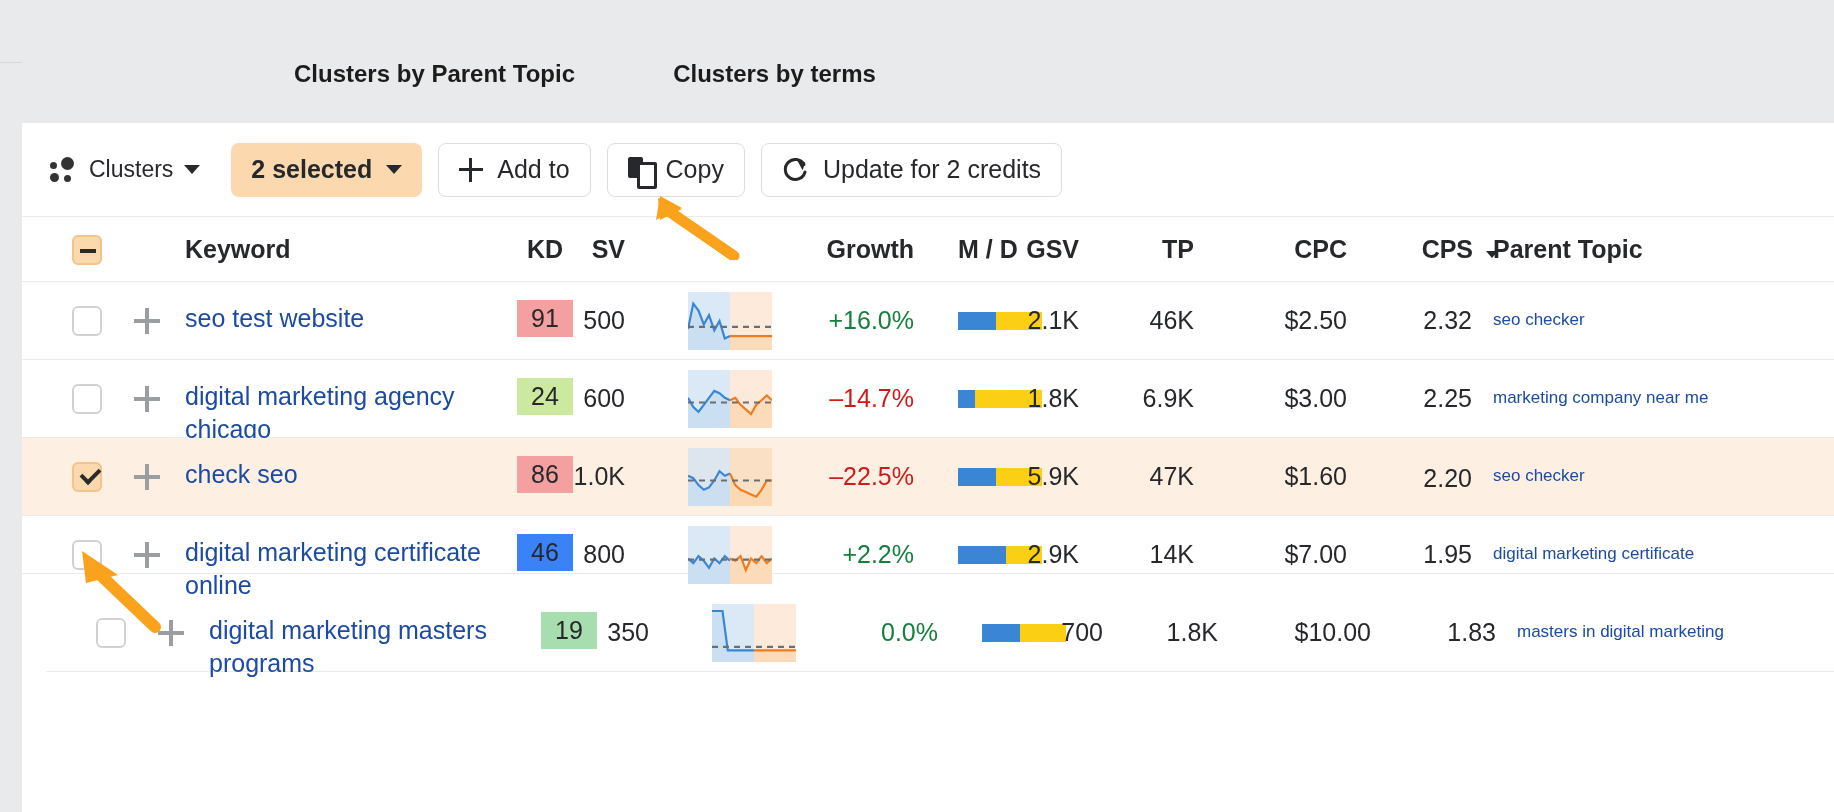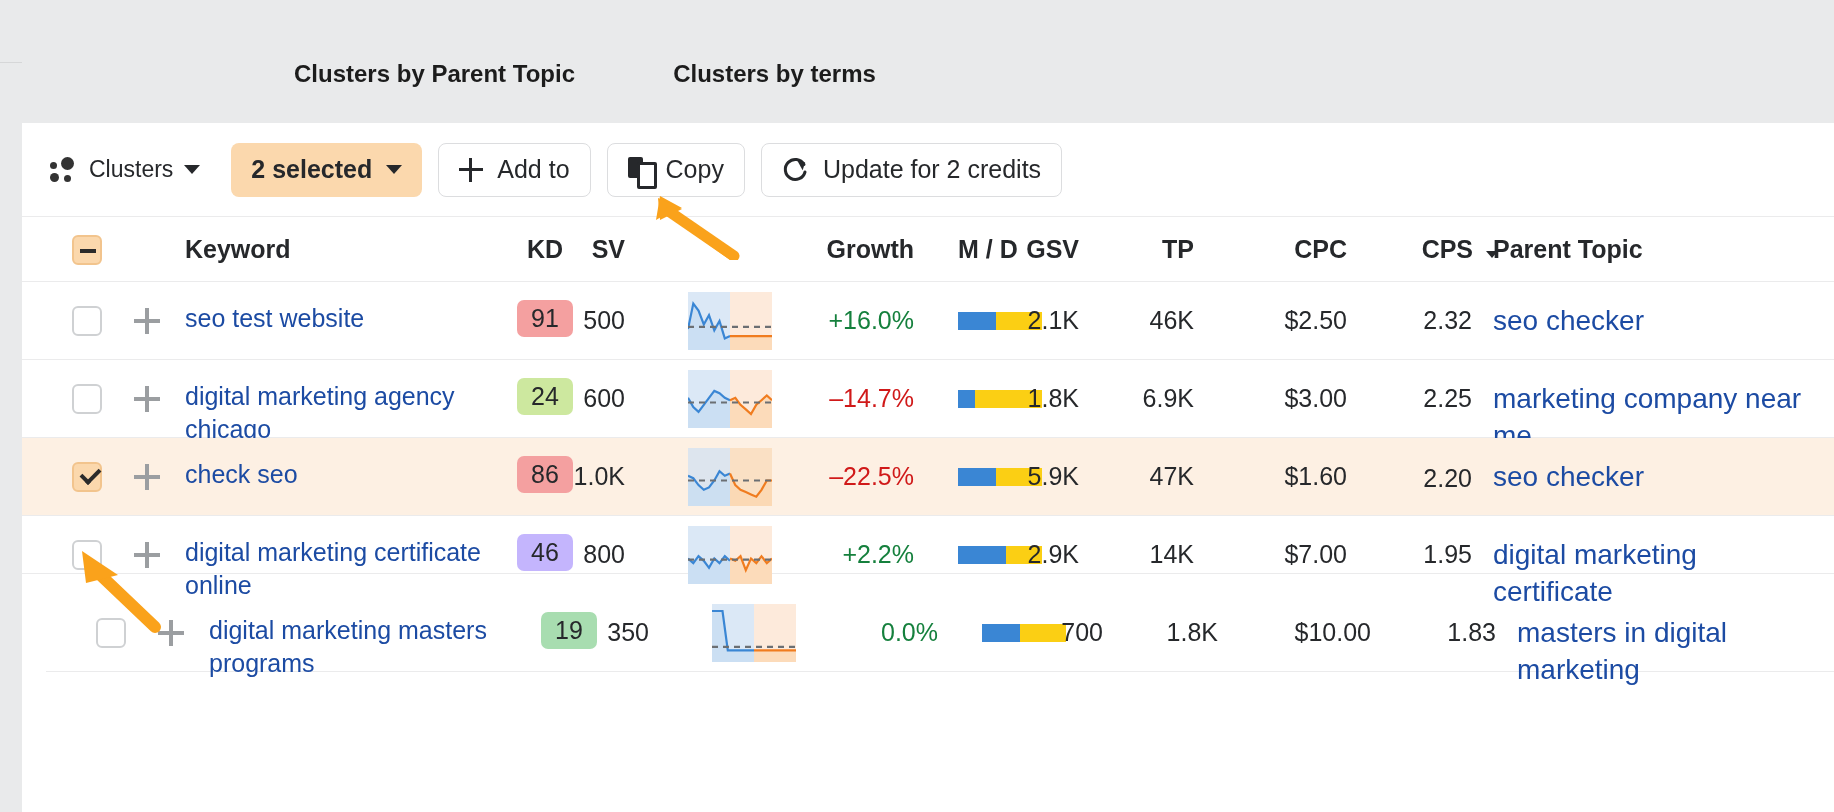--- a/index.html
+++ b/index.html
@@ -132,21 +132,21 @@
   .c-spark { left: 666px; }
   .c-gr    { right: 920px; text-align: right; }
   .c-md    { left: 936px; }
   .c-gsv   { right: 755px; text-align: right; }
   .c-tp    { right: 640px; text-align: right; }
   .c-cpc   { right: 487px; text-align: right; }
   .c-cps   { right: 362px; text-align: right; }
   .c-pt    { left: 1471px; width: 330px; }
 
   .kwlink { color: #1c4ba3; line-height: 1.33; white-space: normal; }
-  .ptlink { color: #1c4ba3; line-height: 1.33; white-space: normal; font-size:28px; }
+  .ptlink { color: #1c4ba3; line-height: 1.33; white-space: normal; font-size:17px; }
   .up   { color: #15803d; }
   .down { color: #d01919; margin-left: 41px; }
   .flat { color: #15803d; }
 
   .chk {
     width: 30px; height: 30px; border: 2px solid #cfd1d3;
     border-radius: 6px; background: #fff; cursor: pointer;
     display:block;
   }
   .chk.on {
@@ -169,21 +169,21 @@
 
   .expand {
     position: relative; width: 26px; height: 26px; cursor: pointer; display:block;
   }
   .expand::before, .expand::after { content:""; position:absolute; background:#9b9ea1; }
   .expand::before { left:0; top:11px; width:26px; height:4px; }
   .expand::after  { top:0; left:11px; height:26px; width:4px; }
 
   .kdbadge {
     display: inline-block; min-width: 56px; padding: 4px 0;
-    border-radius: 7px; text-align: center;
+    border-radius: 0; text-align: center;
     font-size: 25px; color: #26282b;
   }
 
   .mdbar {
     width: 84px; height: 18px; display: flex; overflow: hidden;
   }
   .mdbar .m { background: #3a86d4; }
   .mdbar .d { background: #fbcf14; }
 
   .spark { width: 84px; height: 58px; display:block; }
@@ -390,21 +390,21 @@
     <div class="cell c-check" style="top:24px">
       <span class="chk "></span>
     </div>
     <div class="cell c-exp" style="top:26px">
       <span class="expand"></span>
     </div>
     <div class="cell c-kw" style="top:20px; width:300px">
       <span class="kwlink">digital marketing certificate online</span>
     </div>
     <div class="cell c-kd" style="top:18px">
-      <span class="kdbadge" style="background:#c4b5fd">46</span>
+      <span class="kdbadge" style="background:#3b82f6">46</span>
     </div>
     <div class="cell c-sv" style="top:24px">800</div>
     <div class="cell c-spark" style="top:10px">
             <svg class="spark" viewBox="0 0 84 58" preserveAspectRatio="none">
     <rect x="0" y="0" width="42" height="58" fill="#dbe8f6"></rect>
     <rect x="42" y="0" width="42" height="58" fill="#fdeadb"></rect>
     <path d="M0.0,32.5 L5.3,37.1 L10.5,30.2 L15.8,34.8 L21.0,41.8 L26.3,32.5 L31.5,37.1 L36.8,30.2 L42.0,34.8 L42,58 L0,58 Z" fill="#c6dcf2" opacity="0.75"></path>
     <path d="M42.0,32.5 L47.3,34.8 L52.5,30.2 L57.8,44.1 L63.0,32.5 L68.3,37.1 L73.5,30.2 L78.8,37.1 L84.0,32.5 L84,58 L42,58 Z" fill="#fbd7b2" opacity="0.8"></path>
     <path d="M0.0,32.5 L5.3,37.1 L10.5,30.2 L15.8,34.8 L21.0,41.8 L26.3,32.5 L31.5,37.1 L36.8,30.2 L42.0,34.8" fill="none" stroke="#3a86d4" stroke-width="2.2"></path>
     <path d="M42.0,32.5 L47.3,34.8 L52.5,30.2 L57.8,44.1 L63.0,32.5 L68.3,37.1 L73.5,30.2 L78.8,37.1 L84.0,32.5" fill="none" stroke="#f07c1f" stroke-width="2.2"></path>

